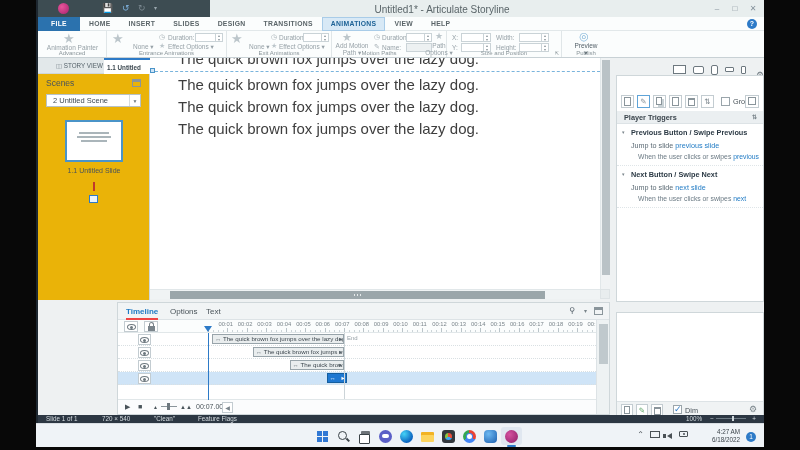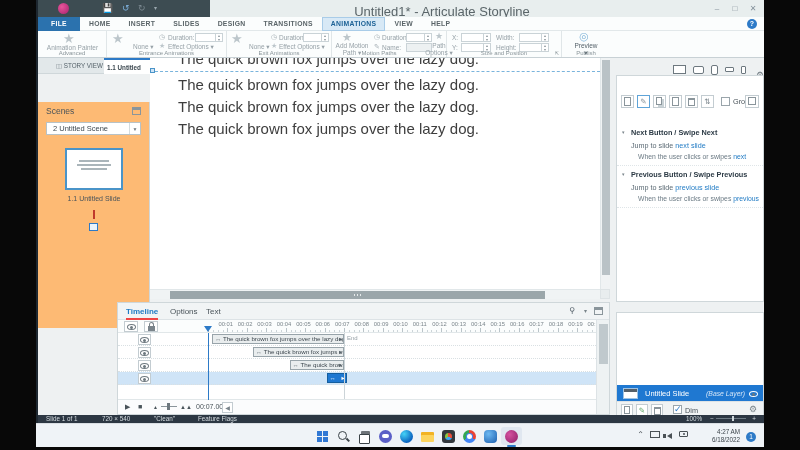--- a/index.html
+++ b/index.html
@@ -8,21 +8,21 @@
          font-family:"Liberation Sans",sans-serif;-webkit-font-smoothing:antialiased;}
   .a{position:absolute;}
   
   .app{position:absolute;left:36px;top:0;width:728px;height:423px;background:#eef1f2;
        border-left:2px solid #1d2730;color:#4a545a;overflow:hidden;}
   .titlebar{position:absolute;left:0;top:0;width:100%;height:17px;background:#e8eeee;}
   .titledark{position:absolute;left:0;top:0;width:172px;height:17px;background:#3d4c52;}
   .appicon{position:absolute;left:20px;top:3px;width:11px;height:11px;border-radius:50%;
            background:radial-gradient(circle at 35% 35%,#e8559a,#a7216e);}
   .qat{position:absolute;top:4px;font-size:9px;line-height:9px;}
-  .title{position:absolute;left:172px;right:90px;top:4px;text-align:center;font-size:13px;color:#5a6569;}
+  .title{position:absolute;left:172px;right:90px;top:4px;text-align:center;font-size:10px;color:#5a6569;}
   .winctl{position:absolute;top:3px;width:14px;height:11px;text-align:center;font-size:8px;line-height:11px;color:#84919b;}
   
   .tabrow{position:absolute;left:0;top:17px;width:100%;height:14px;background:#fbfdfd;border-bottom:1px solid #e2e8ea;}
   #menu-tabs{display:flex;height:14px;}
   .mtab{padding:0 9px;font-size:6.8px;line-height:14px;font-weight:bold;color:#5a6468;letter-spacing:.3px;}
   .mtab.file{background:#2b72ae;color:#fff;padding:0 13px;}
   .mtab.active{background:#d8e9f6;color:#1d6296;box-shadow:inset 0 0 0 1px #a9cce8;}
   .helpq{position:absolute;right:7px;top:2px;width:10px;height:10px;border-radius:50%;background:#2d7ac7;
          color:#fff;font-size:7px;text-align:center;line-height:10px;font-weight:bold;}
   
@@ -33,21 +33,21 @@
   .rtext{font-size:6.5px;color:#97a2a8;}
   .spinbox{position:absolute;height:9px;background:#fff;border:1px solid #cad3d7;}
   .spinbox.dis{background:#edf1f2;}
   .spincol{position:absolute;right:0;top:0;bottom:0;width:7px;border-left:1px solid #cad3d7;
            font-size:3.5px;line-height:4px;color:#8a949a;text-align:center;}
   .icn{color:#a7b1b6;}
   
   .sidetabs{position:absolute;left:0;top:58px;width:112px;height:16px;background:#e2e8ea;border-bottom:1px solid #cfd7da;}
   .sstab{position:absolute;top:0;height:16px;font-size:6.3px;line-height:16px;color:#55626a;}
   .sstab.active{background:#fff;border-top:2px solid #2d7ac7;color:#3c4850;font-weight:bold;}
-  .scenes{position:absolute;left:0;top:74px;width:112px;height:226px;background:#fdba74;border-right:1px solid #cfd7da;margin-top:28px;}
+  .scenes{position:absolute;left:0;top:74px;width:112px;height:226px;background:#eab308;border-right:1px solid #cfd7da;}
   .dropdown{position:absolute;left:8px;top:20px;width:95px;height:13px;border:1px solid #b7c2c7;background:#fff;
             font-size:7.5px;line-height:12px;padding-left:6px;color:#3f4a52;}
   .ddbtn{position:absolute;right:0;top:0;bottom:0;width:11px;border-left:1px solid #d4dcdf;color:#6d787f;
          font-size:5px;text-align:center;line-height:12px;}
   .thumb{position:absolute;left:27px;top:46px;width:58px;height:42px;background:#fff;border:2px solid #4a94c8;}
   .thline{height:2px;background:#aab5ba;margin:2px auto 0;}
   
   .canvas{position:absolute;left:112px;top:58px;width:450px;height:231px;background:#fff;overflow:hidden;}
   .slidetext{font-size:15px;line-height:22px;color:#3e3e3e;white-space:nowrap;padding-left:28px;}
   .clipwrap{height:11px;overflow:hidden;position:relative;}
@@ -341,43 +341,41 @@
         <div class="sbtn" style="left:68px;top:3px;">
             <span class="i-trash"></span>
           </div>
         <div class="sbtn" style="left:84px;top:3px;">⇅</div>
         <span class="chk" style="left:104px;top:5px;"></span>
         <span class="a" style="left:116px;top:5px;font-size:7.3px;">Group</span>
         <div class="sbtn" style="right:4px;top:3px;width:14px;">
             <span class="i-doc" style="left:2px;width:8px;height:8px;"></span>
           </div>
       </div>
+      <div class="sectionbar" style="top:35px;">
+        <span>Player Triggers</span>
+        <span class="a" style="right:6px;top:0;font-size:6px;color:#7a858b;">⇅</span>
+      </div>
       <div class="a" style="left:0;top:48px;right:0;" id="trigger-items">
+          <div class="trigitem">
+            <div class="trigcaret">▾</div>
+            <div class="trigtitle">Previous Button / Swipe Previous</div>
+            <div class="trigaction">Jump to slide <span class="tlink">previous slide</span></div>
+            <div class="trigcond">When the user clicks or swipes <span class="tlink">previous</span></div>
+          </div>
           <div class="trigitem">
             <div class="trigcaret">▾</div>
             <div class="trigtitle">Next Button / Swipe Next</div>
             <div class="trigaction">Jump to slide <span class="tlink">next slide</span></div>
             <div class="trigcond">When the user clicks or swipes <span class="tlink">next</span></div>
           </div>
-          <div class="trigitem">
-            <div class="trigcaret">▾</div>
-            <div class="trigtitle">Previous Button / Swipe Previous</div>
-            <div class="trigaction">Jump to slide <span class="tlink">previous slide</span></div>
-            <div class="trigcond">When the user clicks or swipes <span class="tlink">previous</span></div>
-          </div>
         </div>
     </div>
 
     <div class="panel" style="left:578px;top:312px;width:148px;height:106px;">
-      <div class="layerrow" style="top:72px;">
-        <div class="layerthumb"></div>
-        <span style="position:absolute;left:28px;">Untitled Slide</span>
-        <span style="position:absolute;right:18px;font-style:italic;font-size:6.8px;color:#d5e6f7;">(Base Layer)</span>
-        <span class="i-eye" style="right:5px;top:6px;border-color:#fff;"></span>
-      </div>
       <div class="ltoolbar">
         <div class="sbtn" style="left:4px;top:2px;width:12px;height:12px;">
             <span class="i-doc" style="width:6px;height:8px;"></span>
           </div>
         <div class="sbtn" style="left:19px;top:2px;width:12px;height:12px;color:#4d9b57;">✎</div>
         <div class="sbtn" style="left:34px;top:2px;width:12px;height:12px;">
             <span class="i-trash"></span>
           </div>
         <span class="chk checked" style="left:56px;top:3px;"></span>
         <span class="a" style="left:68px;top:4px;font-size:7.3px;">Dim</span>

